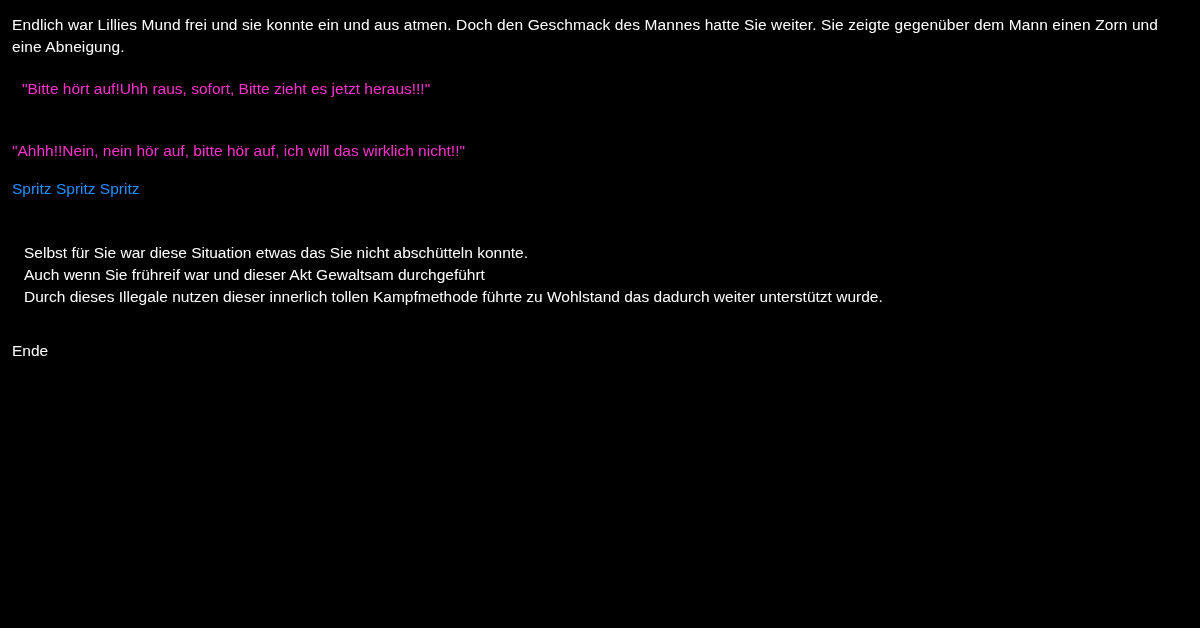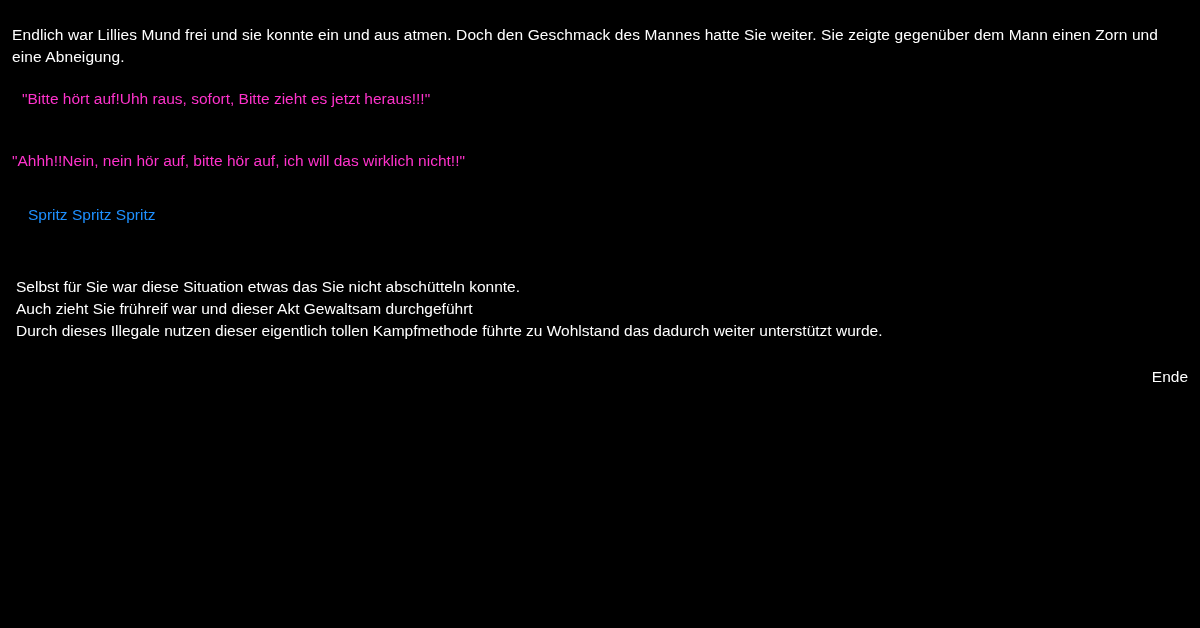--- a/index.html
+++ b/index.html
@@ -11,21 +11,21 @@
     width: 1200px;
     height: 628px;
     overflow: hidden;
     font-family: "Liberation Sans", sans-serif;
   }
   .page {
     width: 1200px;
     height: 628px;
     background: #000000;
     box-sizing: border-box;
-    padding: 24px 12px 0 12px;
+    padding: 14px 12px 0 12px;
     position: relative;
   }
   .para {
     color: #ffffff;
     font-size: 15.5px;
     line-height: 1.42;
     letter-spacing: 0.1px;
     margin: 0;
     white-space: pre-wrap;
   }
@@ -40,38 +40,37 @@
     margin: 0;
     white-space: pre-wrap;
   }
   .dialog-indent {
     padding-left: 10px;
   }
   .sfx-blue {
     color: #1e90ff;
     font-size: 15.5px;
     line-height: 1.42;
-    margin: 16px;
+    margin: 0;
     white-space: pre-wrap;
   }
   .lines {
     color: #ffffff;
     font-size: 15.5px;
     line-height: 1.42;
-    margin: 4px;
+    margin: 12px;
   }
   .lines div {
     white-space: pre-wrap;
   }
   .ending {
     color: #ffffff;
     font-size: 15.5px;
     line-height: 1.42;
     margin: 0;
-    text-align: right;
   }
 </style>
 </head>
 <body>
 
 <div class="page">
 
   <p class="para">Endlich war Lillies Mund frei und sie konnte ein und aus atmen. Doch den Geschmack des Mannes hatte Sie weiter. Sie zeigte gegenüber dem Mann einen Zorn und eine Abneigung.</p>
 
   <div class="block-gap-lg"></div>
@@ -87,21 +86,21 @@
 
   <div class="block-gap-md"></div>
 
   <p class="sfx-blue">Spritz Spritz Spritz</p>
 
   <div class="block-gap-lg"></div>
   <div class="block-gap-sm"></div>
 
   <div class="lines">
     <div>Selbst für Sie war diese Situation etwas das Sie nicht abschütteln konnte.</div>
-    <div>Auch zieht Sie frühreif war und dieser Akt Gewaltsam durchgeführt</div>
-    <div>Durch dieses Illegale nutzen dieser eigentlich tollen Kampfmethode führte zu Wohlstand das dadurch weiter unterstützt wurde.</div>
+    <div>Auch wenn Sie frühreif war und dieser Akt Gewaltsam durchgeführt</div>
+    <div>Durch dieses Illegale nutzen dieser innerlich tollen Kampfmethode führte zu Wohlstand das dadurch weiter unterstützt wurde.</div>
   </div>
 
   <div class="block-gap-lg"></div>
 
   <p class="ending">Ende</p>
 
 </div>
 
 </body></html>

